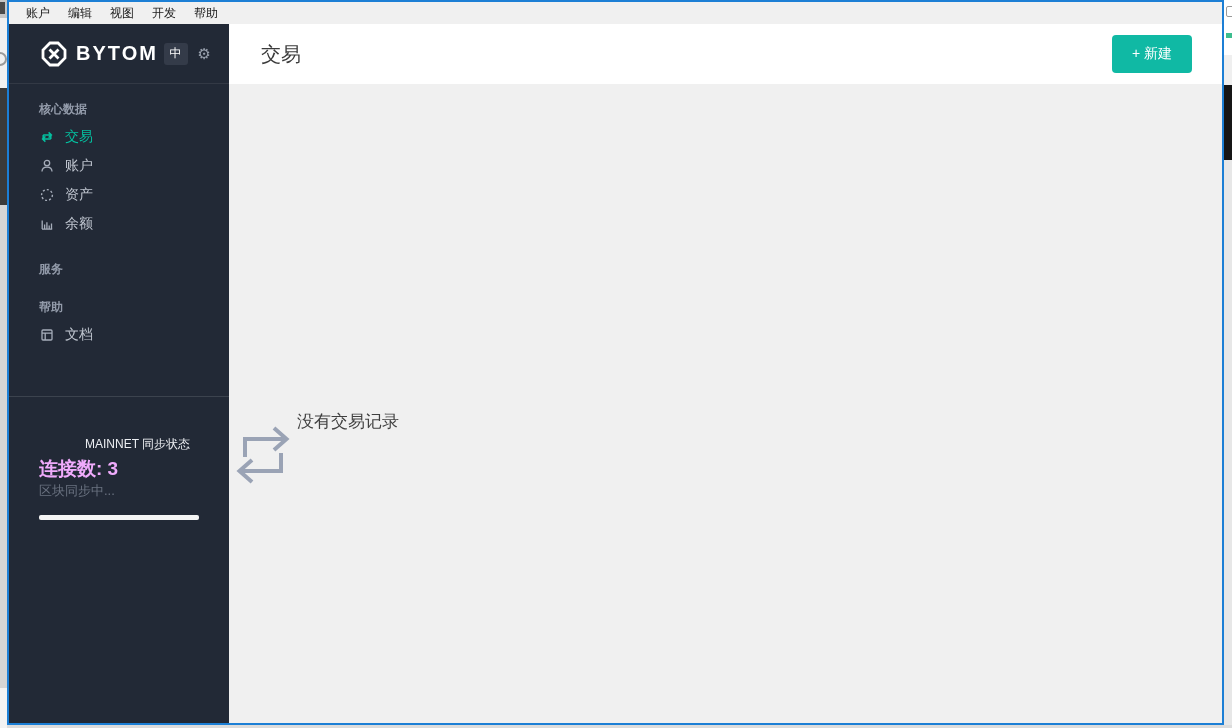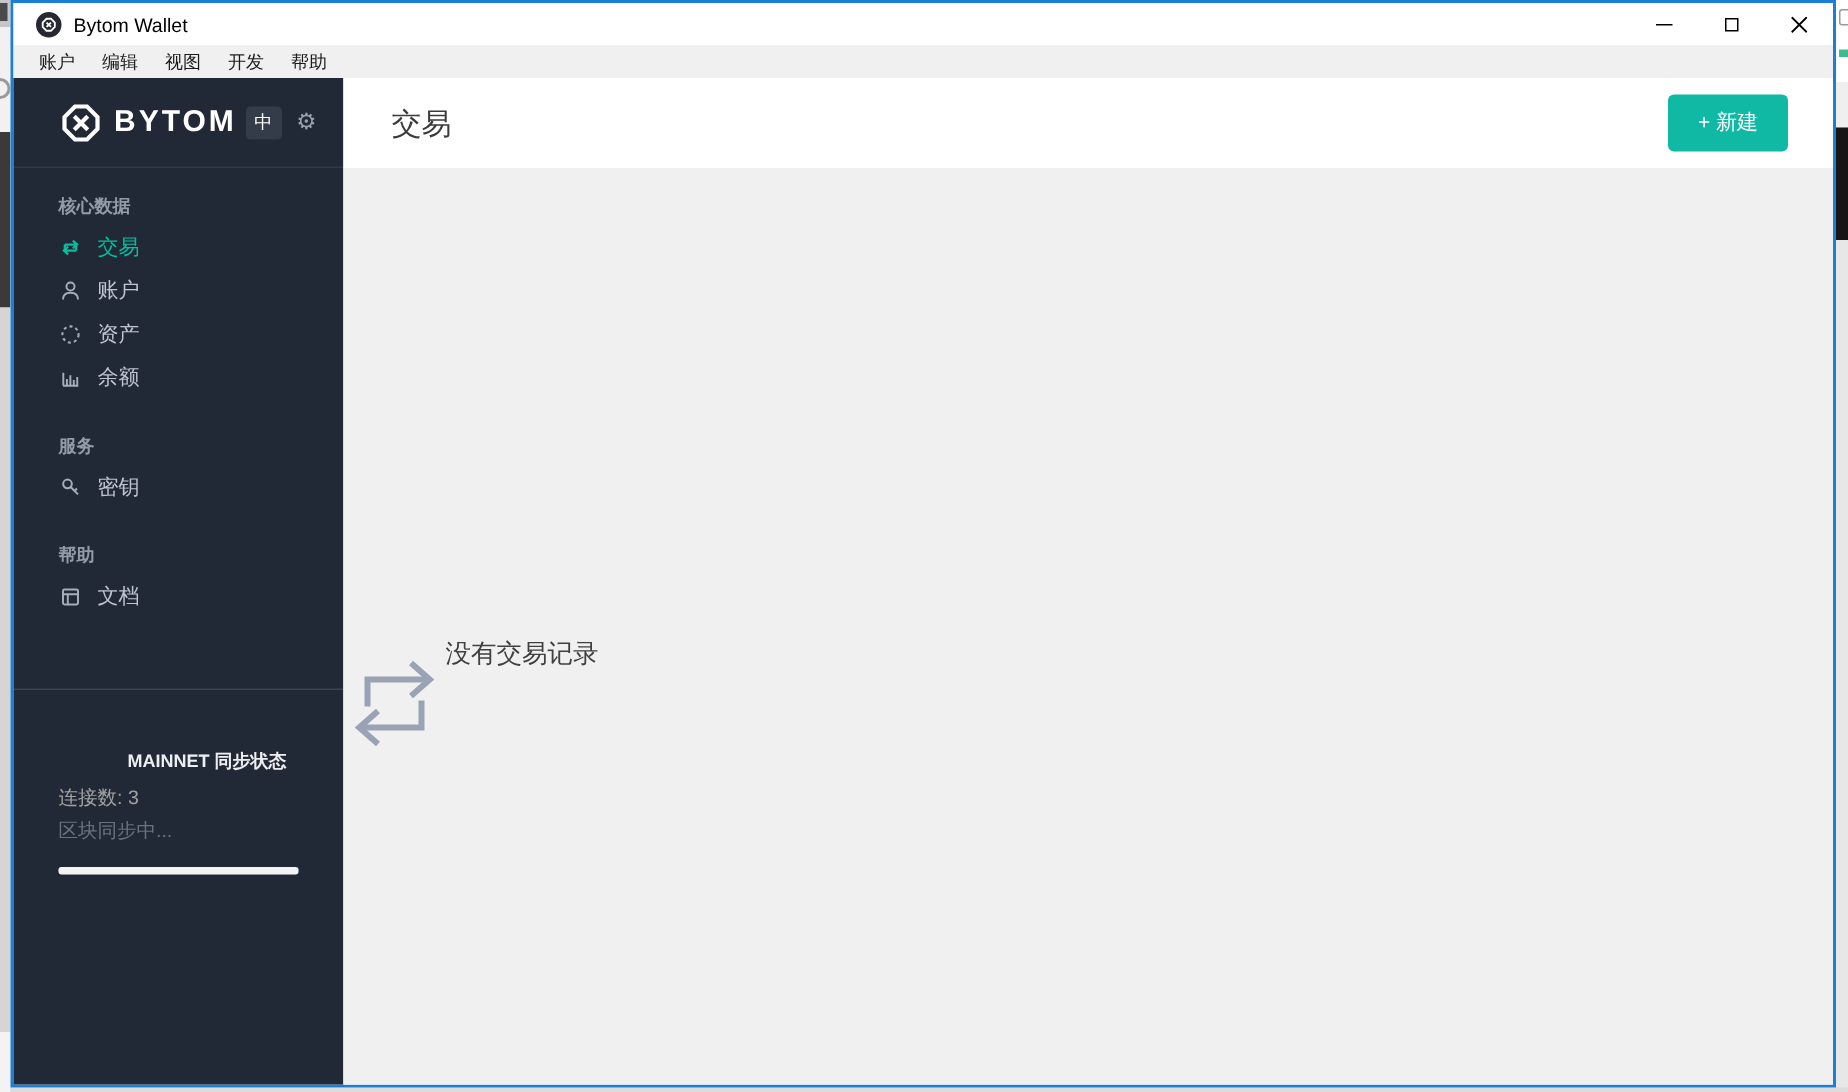--- a/index.html
+++ b/index.html
@@ -62,22 +62,22 @@
   .nav-section { margin-bottom:24px; }
   .nav-section-label { font-size:12px; font-weight:700; color:#939baa; line-height:14px; margin-bottom:6px; }
   .nav-item { height:29px; display:flex; align-items:center; gap:10px; font-size:14px; color:#bfc5cf; cursor:default; }
   .nav-item .nico { width:16px; height:16px; color:#a6adba; display:flex; }
   .nav-item.active { color:#04c0a0; }
   .nav-item.active .nico { color:#04c0a0; }
 
   .sidebar-divider { border-top:1px solid rgba(255,255,255,0.12); margin-top:23px; }
 
   .sync { padding:40px 30px 0 30px; }
-  .sync-net { font-size:12px; font-weight:700; color:#eceef2; line-height:14px;padding-left:46px; }
-  .sync-conn { margin-top:10px; font-size:13px; font-weight:400; color:#a3a3a3; line-height:16px; }
+  .sync-net { font-size:12px; font-weight:400; color:#eceef2; line-height:14px;padding-left:46px; }
+  .sync-conn { margin-top:10px; font-size:19px; font-weight:700; color:#f0abfc; line-height:16px; }
   .sync-status { margin-top:6px; font-size:13px; color:#6a7280; line-height:16px; }
   .sync-bar { margin-top:16px; width:160px; height:5px; background:rgba(255,255,255,0.15); border-radius:2px; }
   .sync-bar-fill { height:100%; background:#f4f4f4; border-radius:2px; width:100%; }
 
   
   .main { flex:1; display:flex; flex-direction:column; min-width:0; background:#f0f0f0; }
   .main-header { height:60px; background:#fff; display:flex; align-items:center; padding:0 30px 0 32px; flex:0 0 auto; }
   .page-title { font-size:20px; color:#3b3b3b; }
   .new-btn { margin-left:auto; width:80px; height:38px; background:#10b9a4; border:none; border-radius:4px;
              color:#fff; font-size:14px; display:flex; align-items:center; justify-content:center; cursor:default;
@@ -107,42 +107,20 @@
   <div class="edge right-frag-white"></div>
   <div class="edge right-frag-icon"></div>
   <div class="edge right-frag-speck"></div>
   <div class="edge right-frag-gray"></div>
   <div class="edge right-frag-dark"></div>
   <div class="edge right-frag-low"></div>
   <div class="edge bottom-frag"></div>
 
   <div class="window">
 
-    <div class="titlebar">
-      <div class="app-icon">
-        <svg width="11" height="11" viewBox="0 0 30 30" fill="none" stroke="#ffffff" stroke-width="3.4">
-          <path d="M11 4 L19 4 L26 11 L26 19 L19 26 L11 26 L4 19 L4 11 Z"></path>
-          <path d="M11 11 L19 19 M19 11 L11 19"></path>
-        </svg>
-      </div>
-      <span class="titlebar-title">Bytom Wallet</span>
-      <div class="win-controls">
-        <div class="win-btn">
-            <span class="glyph-min"></span>
-          </div>
-        <div class="win-btn">
-            <span class="glyph-max"></span>
-          </div>
-        <div class="win-btn">
-          <svg width="11" height="11" viewBox="0 0 11 11" stroke="#000" stroke-width="1.2">
-              <path d="M0.5 0.5 L10.5 10.5 M10.5 0.5 L0.5 10.5"></path>
-            </svg>
-        </div>
-      </div>
-    </div>
 
     <div class="menubar">
       <span class="menu-item">账户</span>
       <span class="menu-item">编辑</span>
       <span class="menu-item">视图</span>
       <span class="menu-item">开发</span>
       <span class="menu-item">帮助</span>
     </div>
 
     <div class="content">
@@ -197,29 +175,20 @@
                   <path d="M3 13.2 H13.2 M3.2 13 V4.5"></path>
                   <path d="M5.6 13 V8.6 M7.9 13 V6.2 M10.2 13 V9.4 M12.5 13 V7.4"></path>
                 </svg>
               </span>
               <span>余额</span>
             </div>
           </div>
 
           <div class="nav-section">
             <div class="nav-section-label">服务</div>
-            <div class="nav-item">
-              <span class="nico">
-                <svg width="16" height="16" viewBox="0 0 16 16" fill="none" stroke="currentColor" stroke-width="1.3">
-                  <circle cx="6" cy="5.6" r="2.9"></circle>
-                  <path d="M8.1 7.7 L13 12.6 M10.7 10.3 L12.3 8.7"></path>
-                </svg>
-              </span>
-              <span>密钥</span>
-            </div>
           </div>
 
           <div class="nav-section">
             <div class="nav-section-label">帮助</div>
             <div class="nav-item">
               <span class="nico">
                 <svg width="16" height="16" viewBox="0 0 16 16" fill="none" stroke="currentColor" stroke-width="1.3">
                   <rect x="3" y="3" width="10" height="10" rx="1"></rect>
                   <path d="M3 6.2 H13 M6.2 6.2 V13"></path>
                 </svg>

